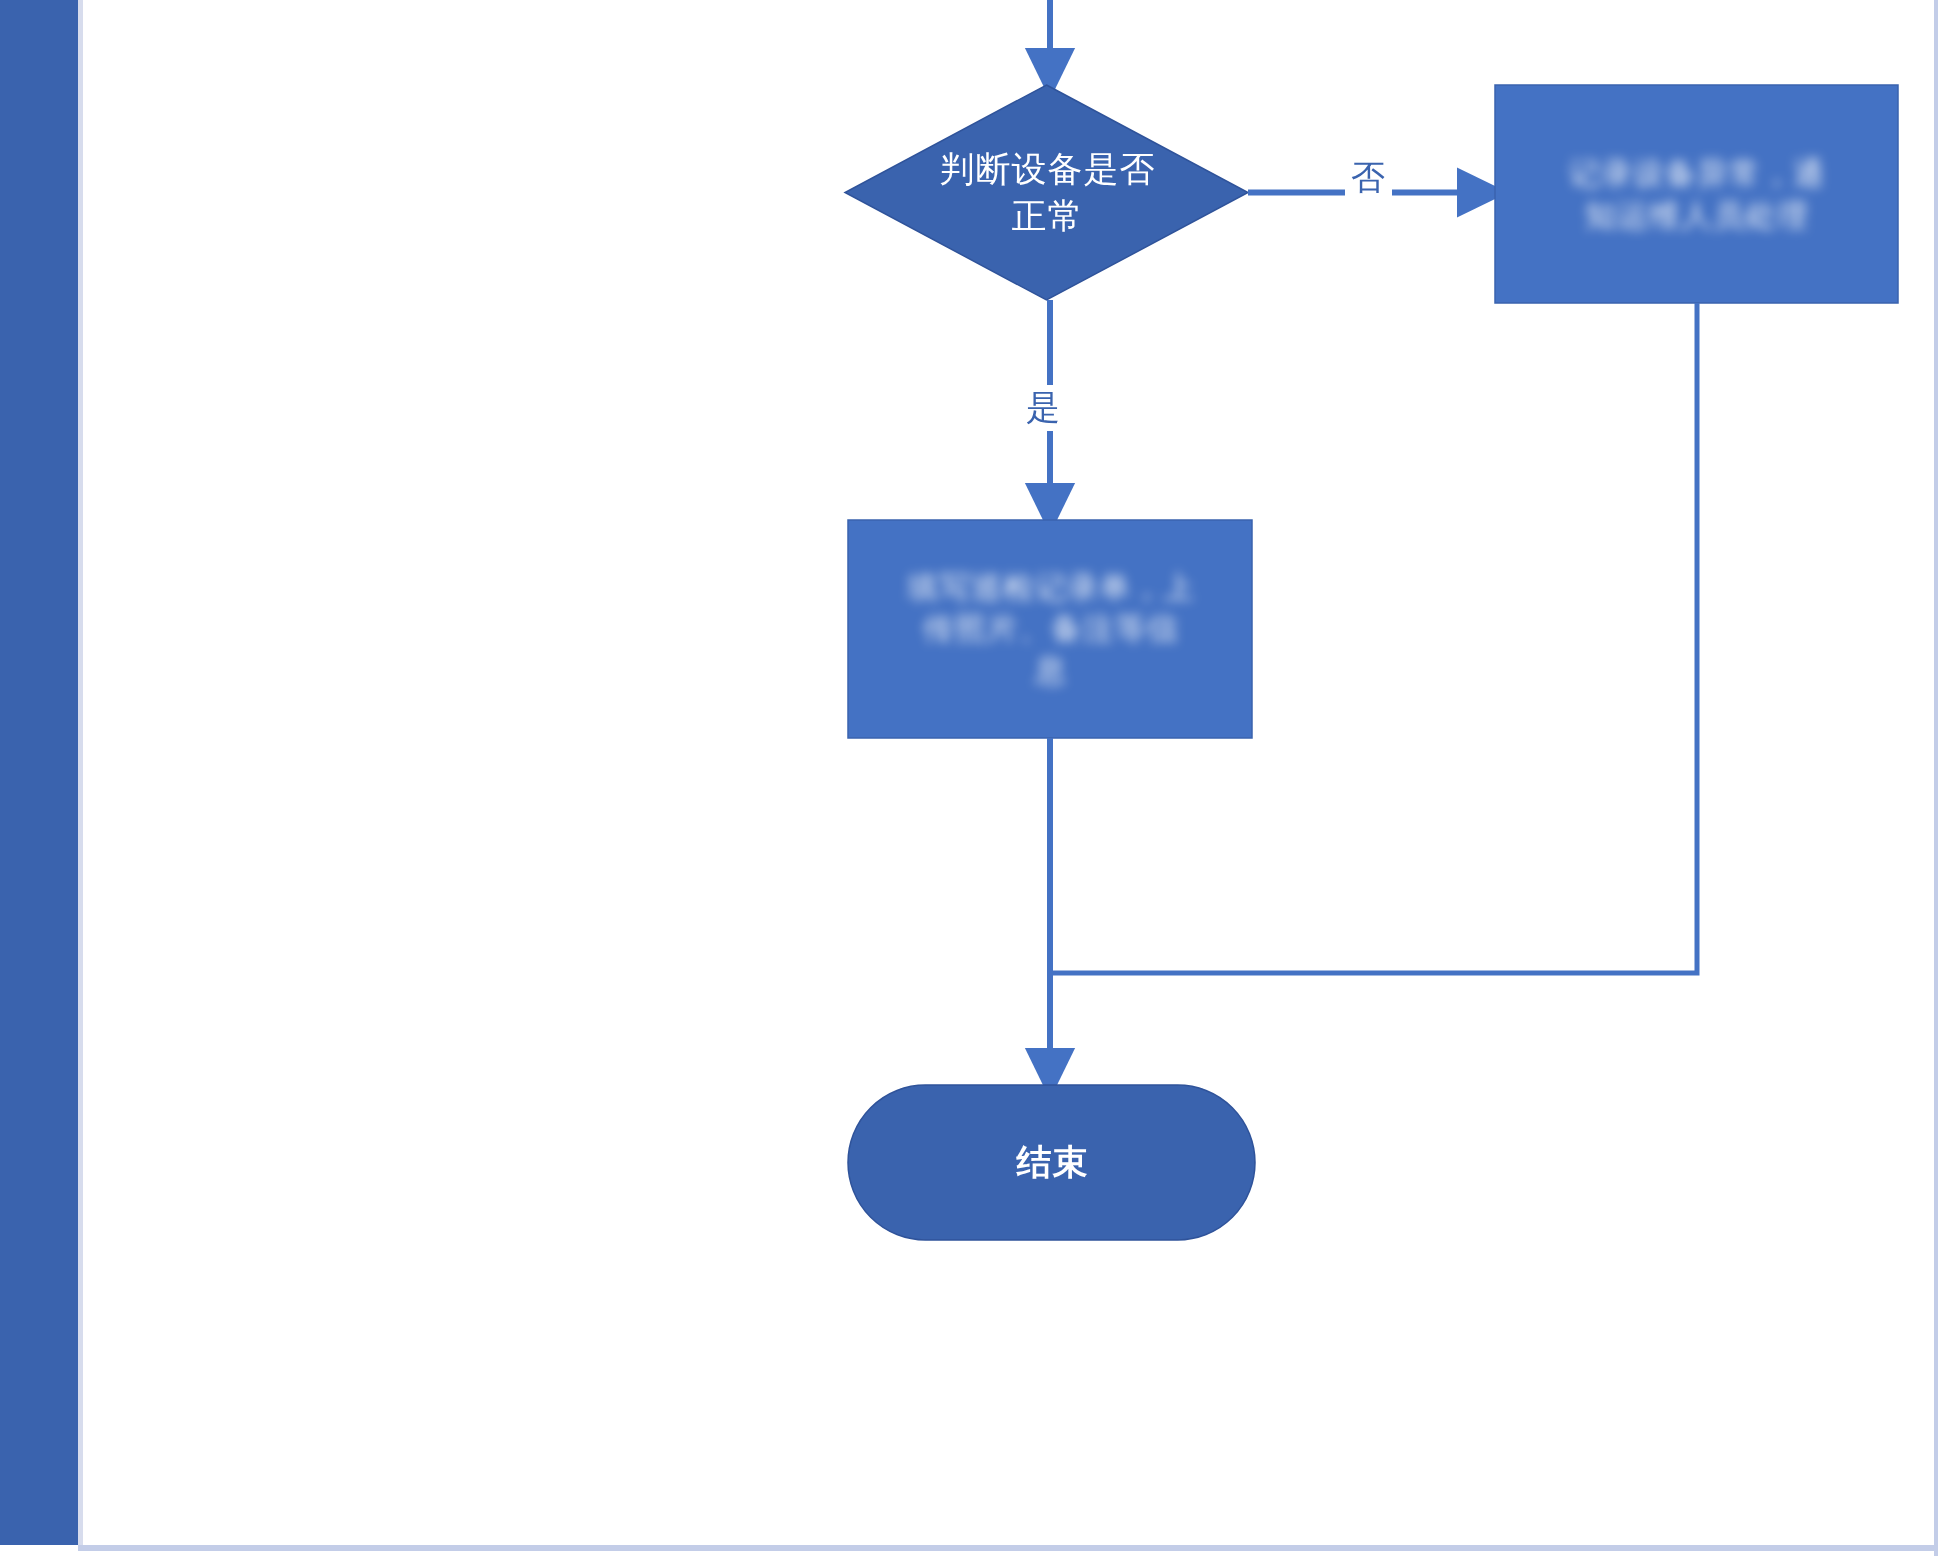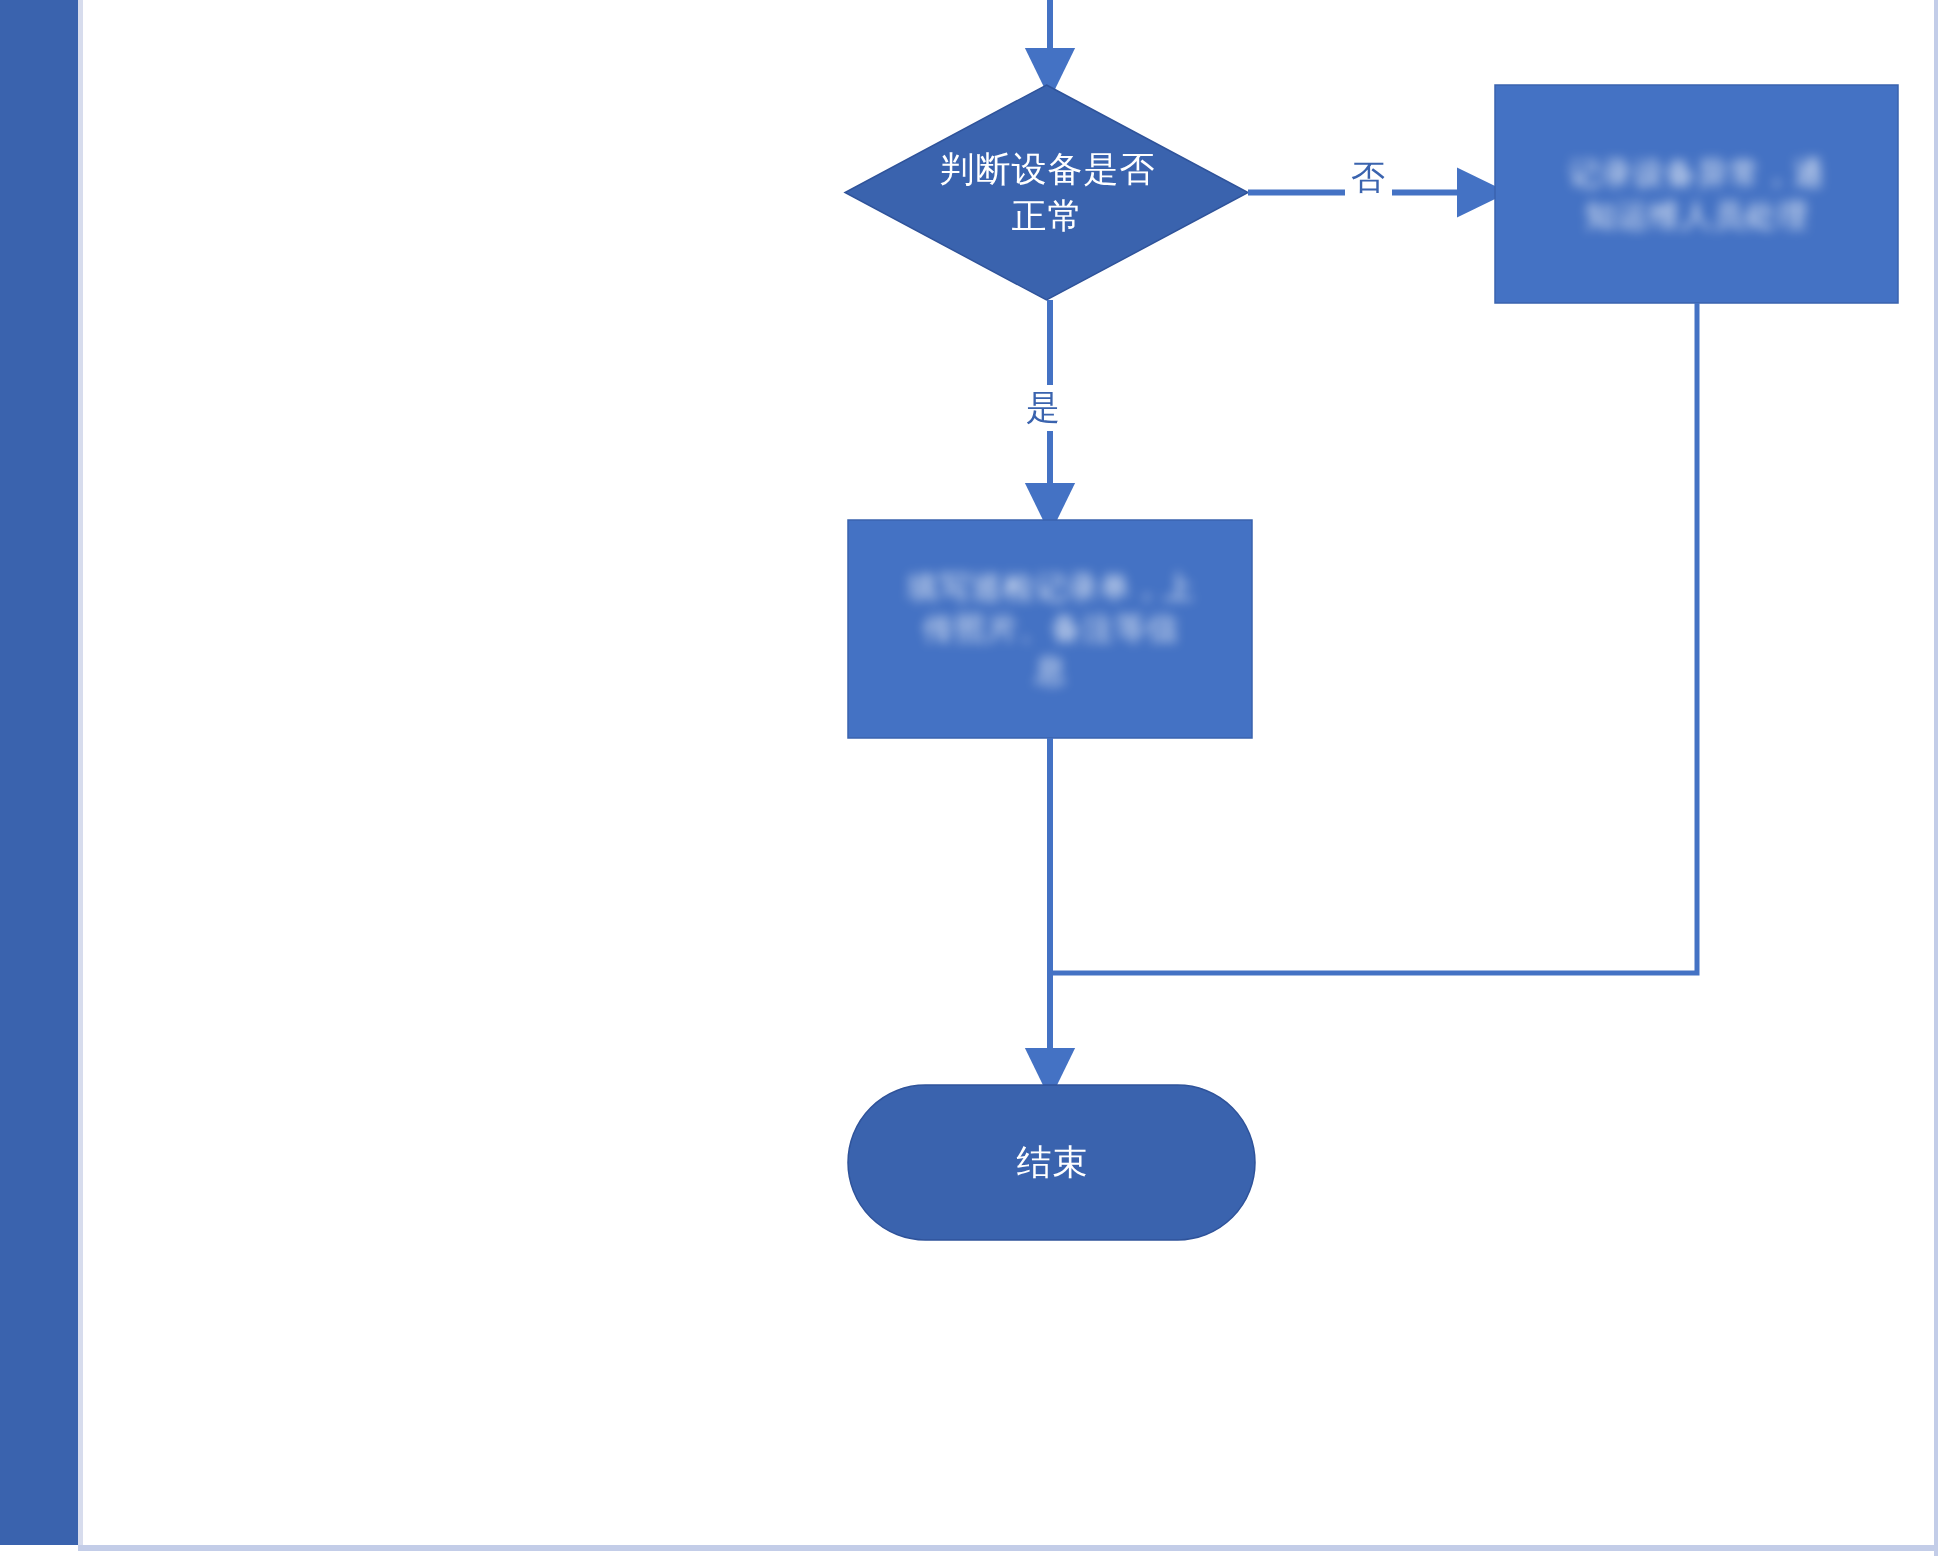--- a/index.html
+++ b/index.html
@@ -86,20 +86,21 @@
     pointer-events: none;
   }
   .node-label.decision {
     font-size: 35px;
   }
   .node-label.process {
     font-size: 31px;
   }
   .node-label.terminator {
     font-size: 35px;
+    font-weight: bold;
   }
 
   
   .redacted {
     color: rgba(255,255,255,0.92);
     filter: blur(5.5px);
     -webkit-filter: blur(5.5px);
   }
 
   

